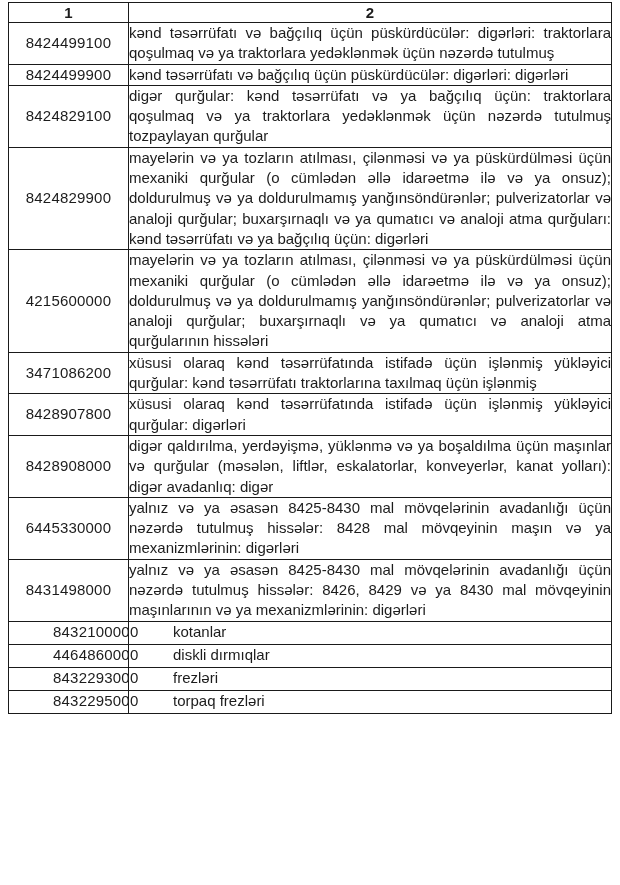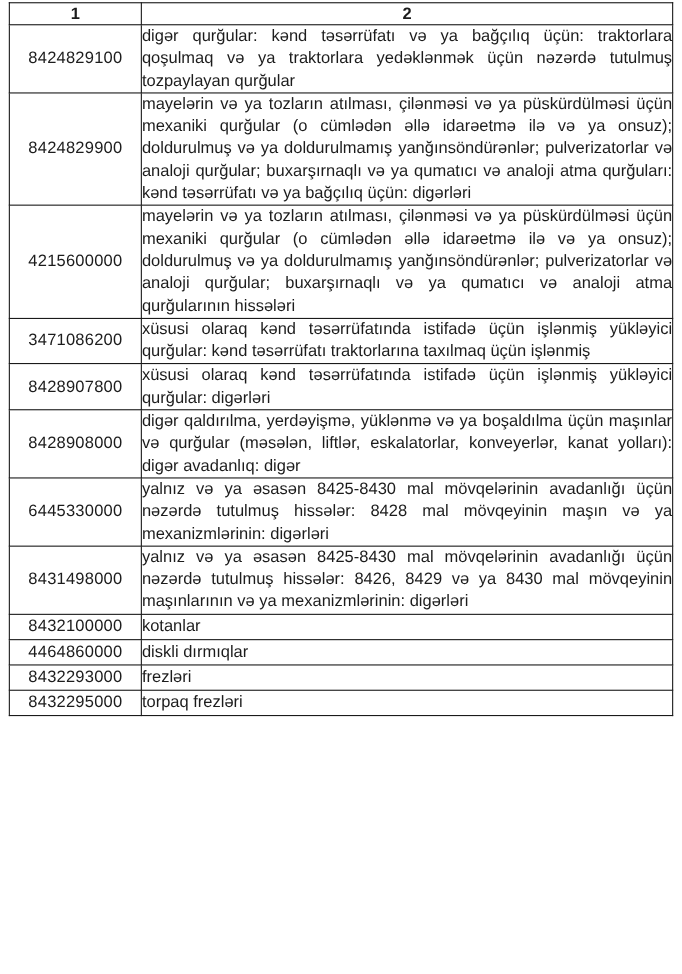--- a/index.html
+++ b/index.html
@@ -47,35 +47,43 @@
     text-align: center;
     letter-spacing: 0.2px;
     padding: 1px 2px;
     white-space: nowrap;
   }
   td.desc {
     text-align: justify;
     text-justify: inter-word;
     padding: 1px 6px 2px 8px;
   }
-  tr.single td { height: 22px; }
+  tr.single td { height: 22px; padding-left: 44px; }
 </style>
 </head>
 <body>
 
 <div class="page">
   <table class="tariff">
     <colgroup>
         <col class="c1">
         <col class="c2">
       </colgroup>
     <tbody>
         <tr>
       <th>1</th>
       <th>2</th>
+    </tr>
+    <tr>
+      <td class="code">8424499100</td>
+      <td class="desc">kənd təsərrüfatı və bağçılıq üçün püskürdücülər: digərləri: traktorlara qoşulmaq və ya traktorlara yedəklənmək üçün nəzərdə tutulmuş</td>
+    </tr>
+    <tr>
+      <td class="code">8424499900</td>
+      <td class="desc">kənd təsərrüfatı və bağçılıq üçün püskürdücülər: digərləri: digərləri</td>
     </tr>
     <tr>
       <td class="code">8424829100</td>
       <td class="desc">digər qurğular: kənd təsərrüfatı və ya bağçılıq üçün: traktorlara qoşulmaq və ya traktorlara yedəklənmək üçün nəzərdə tutulmuş tozpaylayan qurğular</td>
     </tr>
     <tr>
       <td class="code">8424829900</td>
       <td class="desc">mayelərin və ya tozların atılması, çilənməsi və ya püskürdülməsi üçün mexaniki qurğular (o cümlədən əllə idarəetmə ilə və ya onsuz); doldurulmuş və ya doldurulmamış yanğınsöndürənlər; pulverizatorlar və analoji qurğular; buxarşırnaqlı və ya qumatıcı və analoji atma qurğuları: kənd təsərrüfatı və ya bağçılıq üçün: digərləri</td>
     </tr>
     <tr>

